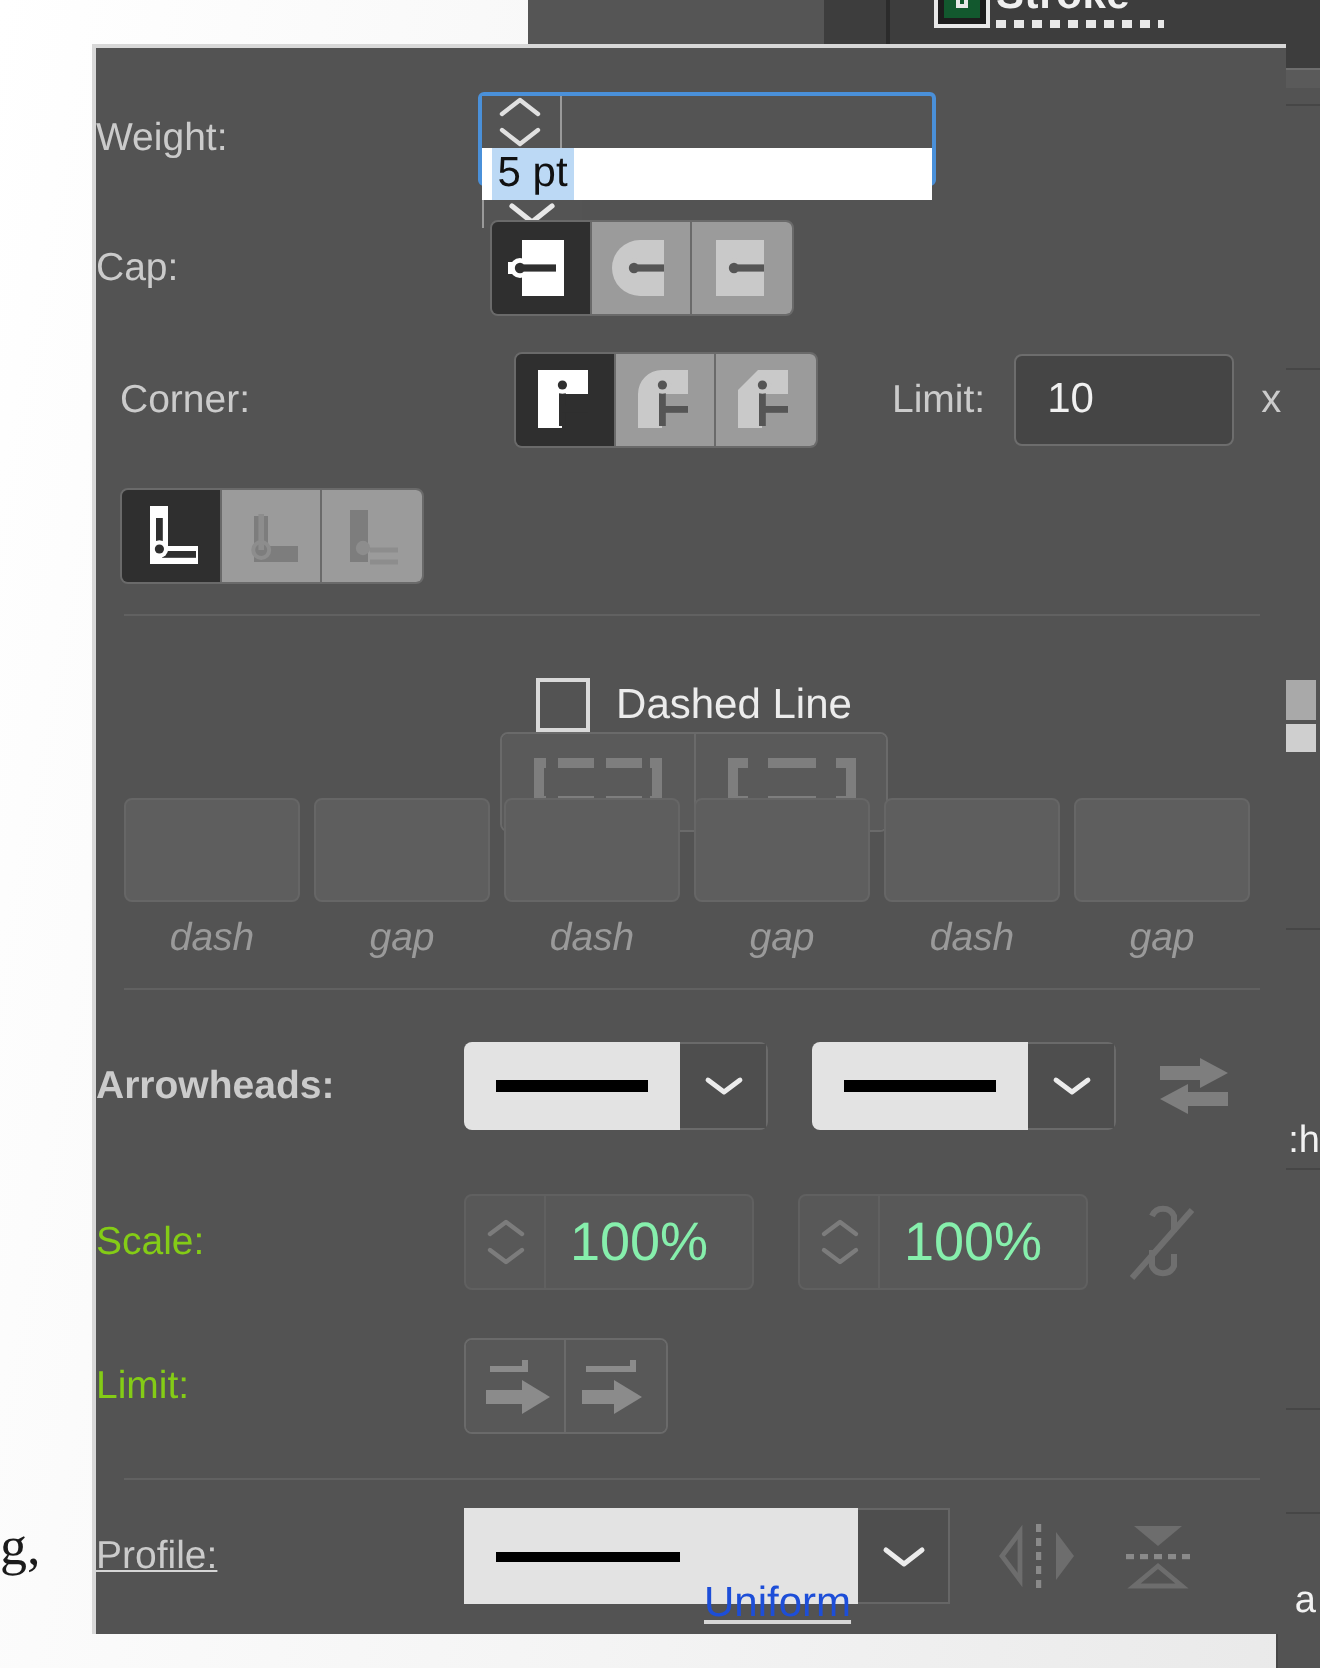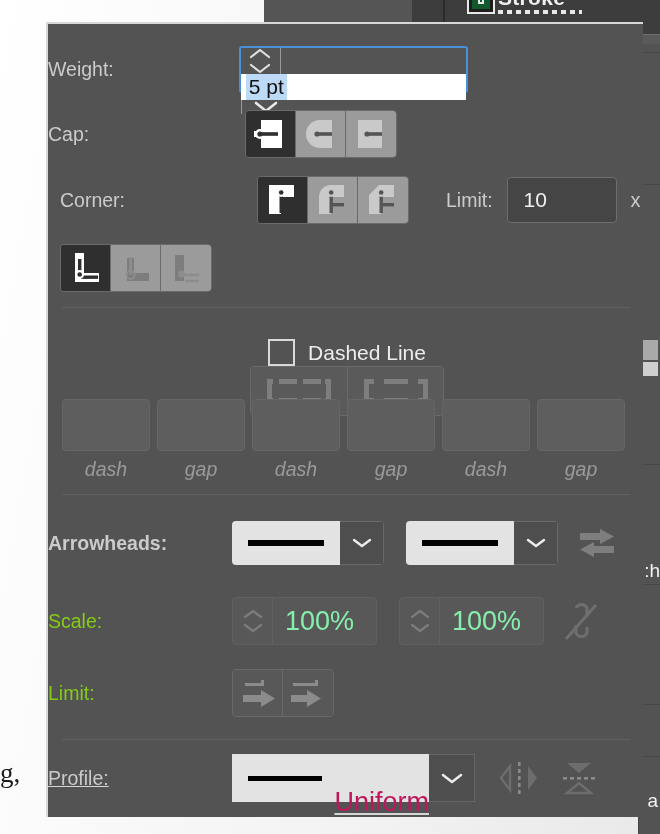--- a/index.html
+++ b/index.html
@@ -178,21 +178,21 @@
     font-size: 27px; color: #86efac;
   }
 
   
   #profile-combo { display: flex; height: 48px; }
   #profile-preview {
     width: 197px; background: #e3e3e3; display: flex; align-items: center; gap: 12px;
     padding-left: 16px;
   }
   #profile-line { width: 92px; height: 5px; background: #000000; }
-  #profile-name { font-size: 27px; color: #be185d; margin-top: 48px; }
+  #profile-name { font-size: 21px; color: #1d4ed8; margin-top: 48px; }
   #profile-dd {
     width: 46px; background: #4e4e4e; display: flex; align-items: center; justify-content: center;
     border: 1px solid #666666; border-left: none;
   }
 
   svg { display: block; }
 </style>
 </head>
 <body>
 

